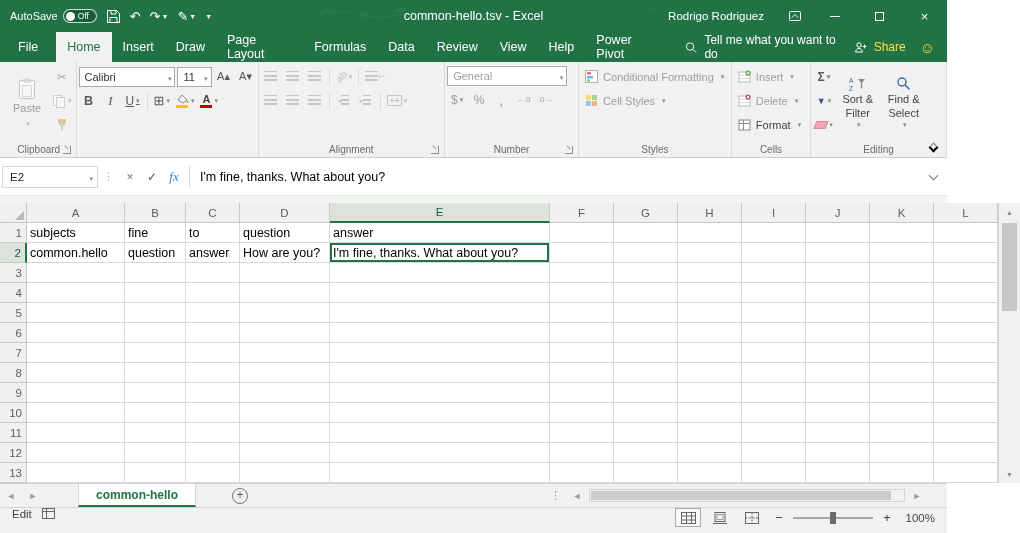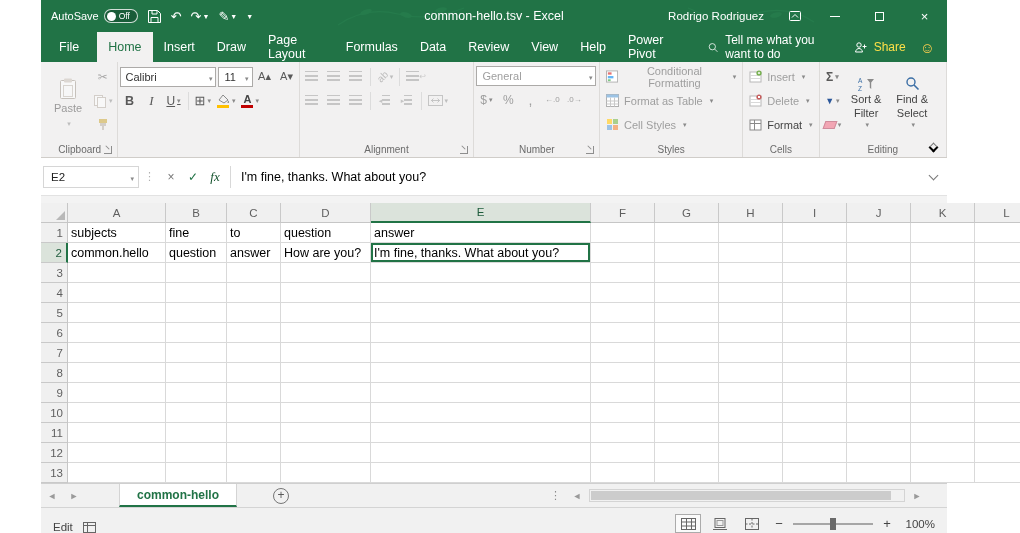--- a/index.html
+++ b/index.html
@@ -1,18 +1,18 @@
 <!DOCTYPE html>
 <html><head>
 <meta charset="utf-8">
 <style>
   * { box-sizing: border-box; margin: 0; padding: 0; }
   html,body { width:1020px; height:533px; overflow:hidden; }
   body { font-family:"Liberation Sans","DejaVu Sans",sans-serif; background:#fff; color:#333; }
-  .app { width:947px; height:533px; display:flex; flex-direction:column; position:relative;padding-left:41px; }
+  .app { width:947px; height:533px; display:flex; flex-direction:column; position:relative; }
 
   
   .titlebar { flex:0 0 32px; background:#217346; color:#fff; display:flex; align-items:center; position:relative; }
   .tb-left { display:flex; align-items:center; gap:9px; padding-left:10px; z-index:2; }
   .autosave { display:flex; align-items:center; gap:5px; font-size:11px; }
   .pill { width:34px; height:14px; border-radius:8px; background:#195c38; border:1px solid rgba(255,255,255,.8); display:flex; align-items:center; gap:3px; padding:0 2px; }
   .pill-dot { width:9px; height:9px; border-radius:50%; background:#fff; }
   .pill-text { font-size:8.5px; color:#fff; }
   .qat-btn { background:none; border:none; color:#fff; font-size:13px; line-height:1; display:flex; align-items:center; gap:1px; cursor:default; }
   .qat-dd { font-size:7px; }
@@ -64,21 +64,21 @@
   .listbtn.en { color:#444; }
   .tri { font-size:7px; color:#9a9a9a; }
   .eraser { width:12px; height:8px; background:#f2a6b4; border:1px solid #cf8c9c; transform:skewX(-20deg); display:block; }
   .ribbon-collapse { position:absolute; right:10px; bottom:6px; width:7px; height:7px; border-left:1.5px solid #777; border-top:1.5px solid #777; transform:rotate(45deg); background:none; }
 
   
   .fx-row { flex:0 0 38px; background:#fff; border-bottom:1px solid #e2e2e2; display:flex; align-items:center; padding:0 2px; }
   .name-box { width:96px; height:22px; border:1px solid #d6d6d6; display:flex; align-items:center; justify-content:space-between; font-size:11.5px; padding:0 4px 0 7px; color:#222; }
   .fx-grip { color:#b0b0b0; font-size:11px; padding:0 5px; }
   .fxbtn { background:none; border:none; width:22px; height:22px; font-size:12px; color:#777; display:flex; align-items:center; justify-content:center; }
-  .fxbtn.fx { font-style:italic; font-family:"Liberation Serif",serif; font-size:13px; color:#14532d;text-align:center; }
+  .fxbtn.fx { font-style:italic; font-family:"Liberation Serif",serif; font-size:13px; color:#3b82f6;text-align:center; }
   .fx-divider { width:1px; height:22px; background:#d8d8d8; margin:0 4px; }
   .fx-input { flex:1; font-size:12.5px; color:#000; padding-left:6px; white-space:nowrap; overflow:hidden; }
   .fx-expand { width:24px; display:flex; align-items:center; justify-content:center; background:none; border:none; }
   .chev-down { width:7px; height:7px; border-right:1.5px solid #777; border-bottom:1.5px solid #777; transform:rotate(45deg); display:block; margin-top:-3px; }
 
   .sheet-gap { flex:0 0 7px; background:#f3f3f3; }
 
   
   .sheet-area { flex:0 0 280px; display:grid; grid-template-columns:27px 971px 22px; grid-template-rows:20px 260px; background:#fff; }
   .corner { grid-column:1; grid-row:1; background:#f0f0f0; border-right:1px solid #c6c6c6; border-bottom:1px solid #c6c6c6; position:relative; }
@@ -103,21 +103,21 @@
   .tab-nav { width:22px; display:flex; align-items:center; justify-content:center; color:#9a9a9a; font-size:9px; background:none; border:none; }
   .sheet-tab { margin-left:34px; background:#fff; border-left:1px solid #d4d4d4; border-right:1px solid #d4d4d4; border-bottom:2px solid #217346; color:#217346; font-weight:bold; font-size:12px; display:flex; align-items:center; padding:0 17px; }
   .new-sheet { margin-left:36px; align-self:center; width:16px; height:16px; border-radius:50%; border:1px solid #767676; color:#5a5a5a; font-size:12px; line-height:13px; text-align:center; background:none; padding:0; }
   .st-right { margin-left:auto; display:flex; align-items:center; padding-right:22px; gap:4px; }
   .grip { color:#8a8a8a; font-size:11px; padding:0 4px; }
   .hs-arrow { width:16px; display:flex; align-items:center; justify-content:center; color:#9a9a9a; font-size:9px; background:none; border:none; }
   .hs-track { width:316px; height:13px; background:#f1f1f1; border:1px solid #d4d4d4; position:relative; }
   .hs-thumb { position:absolute; left:1px; top:1px; width:300px; height:9px; background:#cccccc; }
 
   
-  .status-bar { flex:0 0 26px; background:#f1f1f1; border-top:1px solid #d4d4d4; display:flex; align-items:flex-end; }
+  .status-bar { flex:0 0 26px; background:#f1f1f1; border-top:1px solid #d4d4d4; display:flex; align-items:flex-start; }
   .status-mode { font-size:11.5px; color:#444; padding:0 10px 0 12px; }
   .macro-btn { background:none; border:none; display:flex; align-items:center; }
   .sb-right { margin-left:auto; display:flex; align-items:center; gap:6px; padding-right:12px; }
   .view-btn { width:26px; height:19px; display:flex; align-items:center; justify-content:center; background:none; border:1px solid transparent; }
   .view-btn.active { border-color:#ababab; background:#fafafa; }
   .zoom-glyph { background:none; border:none; color:#444; font-size:13px; width:16px; }
   .zoom-slider { width:80px; height:14px; position:relative; }
   .zoom-slider::before { content:""; position:absolute; left:0; right:0; top:6px; height:2px; background:#a6a6a6; }
   .zoom-notch { position:absolute; left:39px; top:3px; width:1px; height:8px; background:#8a8a8a; }
   .zoom-thumb { position:absolute; left:37px; top:1px; width:6px; height:12px; background:#6a6a6a; }
@@ -428,28 +428,20 @@
     <div class="rgroup" style="width:162px">
       <div class="rows" style="flex:1">
         <button class="listbtn dd">
           <svg width="13" height="13" viewBox="0 0 13 13">
               <rect x="0.5" y="0.5" width="12" height="12" fill="#fff" stroke="#b0b0b0"></rect>
               <rect x="2" y="2" width="4" height="2.5" fill="#e57373"></rect>
               <rect x="2" y="6" width="6" height="2.5" fill="#64b5f6"></rect>
               <rect x="2" y="9.5" width="3" height="2" fill="#81c784"></rect>
             </svg>
           <span>Conditional Formatting</span>
-        </button>
-        <button class="listbtn dd">
-          <svg width="13" height="13" viewBox="0 0 13 13">
-              <rect x="0.5" y="0.5" width="12" height="12" fill="#fff" stroke="#b0b0b0"></rect>
-              <rect x="0.5" y="0.5" width="12" height="3" fill="#9cc3e5"></rect>
-              <path d="M4.5 3.5v9M8.5 3.5v9M0.5 7h12M0.5 10h12" stroke="#c9c9c9" fill="none"></path>
-            </svg>
-          <span>Format as Table</span>
         </button>
         <button class="listbtn dd">
           <svg width="13" height="13" viewBox="0 0 13 13">
               <rect x="1" y="1" width="5" height="5" fill="#ffd966"></rect>
               <rect x="7" y="1" width="5" height="5" fill="#a9d08e"></rect>
               <rect x="1" y="7" width="5" height="5" fill="#9dc3e6"></rect>
               <rect x="7" y="7" width="5" height="5" fill="#f4b183"></rect>
             </svg>
           <span>Cell Styles</span>
         </button>

